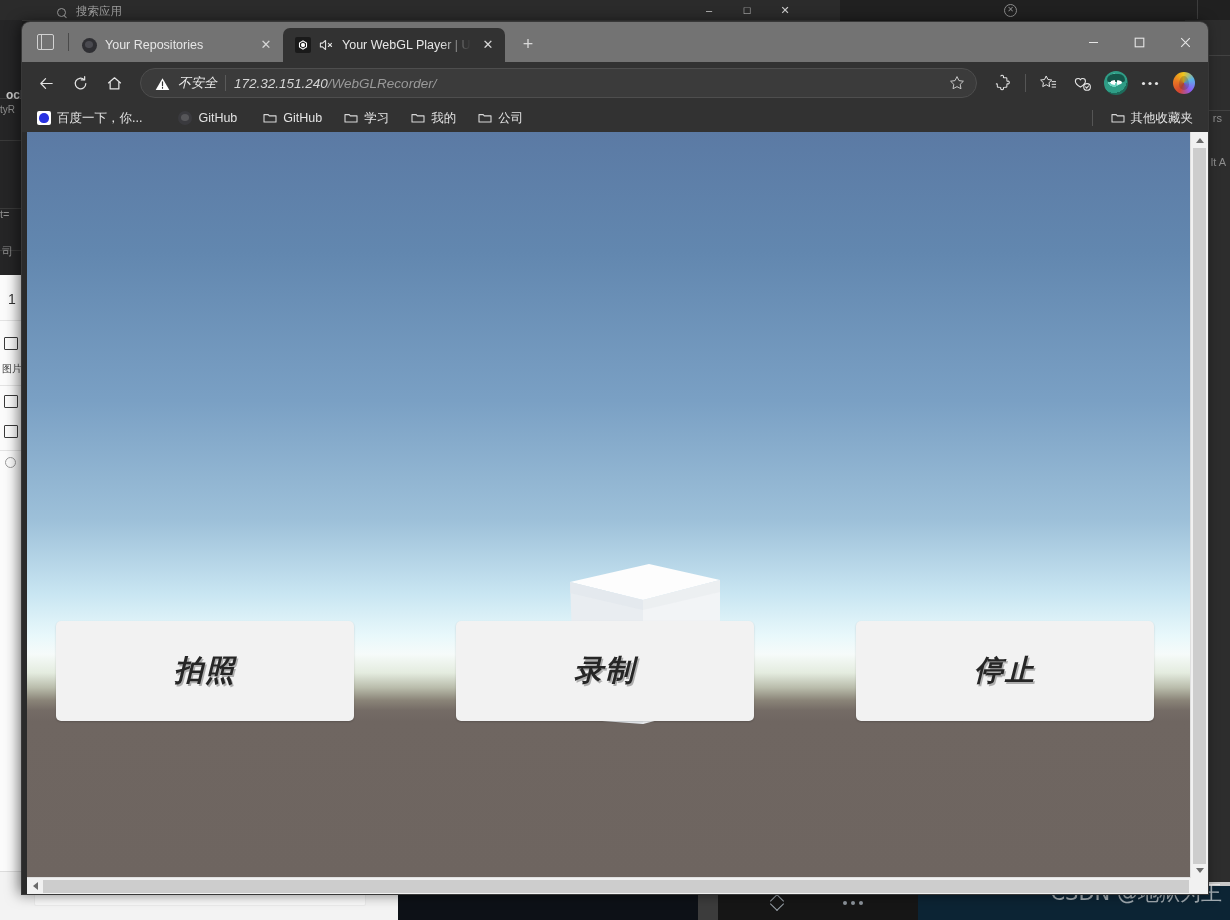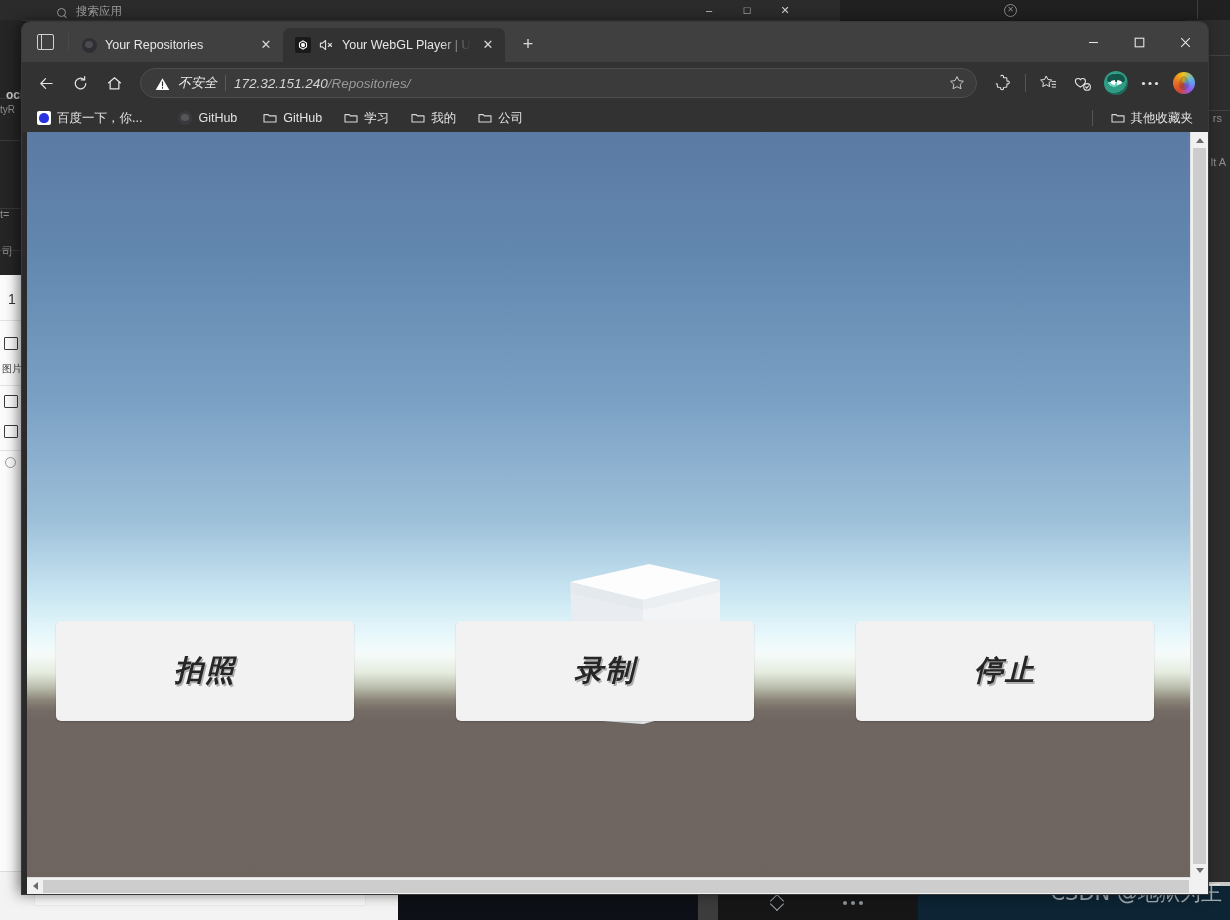--- a/index.html
+++ b/index.html
@@ -83,21 +83,21 @@
 
   
   .browser{
     position:absolute;left:22px;top:22px;width:1186px;height:872px;
     background:#202124;border-radius:8px 8px 0 0;
     box-shadow:0 0 0 1px #383838, -3px 0 14px rgba(0,0,0,.55);
     overflow:hidden;
   }
 
   
-  .tabstrip{position:relative;height:40px;background:#404040;display:flex;align-items:flex-end;}
+  .tabstrip{position:relative;height:40px;background:#737373;display:flex;align-items:flex-end;}
   .tabtools{width:46px;height:40px;display:flex;align-items:center;justify-content:center;}
   .icon-tabsearch{width:15px;height:14px;border:1.4px solid #d2d2d2;border-radius:2px;position:relative;}
   .icon-tabsearch:after{content:"";position:absolute;left:3.5px;top:-1.4px;bottom:-1.4px;width:1.4px;background:#d2d2d2;}
   .tabdiv{width:1px;height:18px;background:#4a4a4a;align-self:center;}
   .tab{
     height:34px;display:flex;align-items:center;gap:8px;
     padding:0 8px 0 12px;border-radius:7px 7px 0 0;box-sizing:border-box;
     position:relative;cursor:default;
   }
   .tab.inactive{width:214px;background:transparent;}
@@ -387,21 +387,21 @@
 
     <div class="omnibox">
       <span class="warn-tri">
         <svg width="15" height="14" viewBox="0 0 16 14" aria-hidden="true">
           <path d="M8 0.8L15.3 13.4H0.7L8 0.8z" fill="#ffffff"></path>
           <path d="M8 4.6v4.1M8 10.6v.9" stroke="#323232" stroke-width="1.3" stroke-linecap="round"></path>
         </svg>
       </span>
       <span class="insecure">不安全</span>
       <span class="obdiv"></span>
-      <span class="url"><span>172.32.151.240</span><span class="path">/Repositories/</span></span>
+      <span class="url"><span>172.32.151.240</span><span class="path">/WebGLRecorder/</span></span>
       <span class="star">
         <svg width="16" height="16" viewBox="0 0 18 18" aria-hidden="true">
           <path d="M9 1.8l2.2 4.5 5 .7-3.6 3.5.85 4.95L9 13.1l-4.45 2.35.85-4.95L1.8 7l5-.7L9 1.8z" fill="none" stroke="#c9c9c9" stroke-width="1.1" stroke-linejoin="round"></path>
         </svg>
       </span>
     </div>
 
     <div class="tbtn">
       <svg width="18" height="18" viewBox="0 0 20 20" aria-hidden="true">
         <path d="M7.4 2.6a1.7 1.7 0 013.2 0c0 .9-.4 1.1-.1 1.4.3.3 2.3.2 2.9.2.6 0 .9.3.9.9 0 .6-.1 2.6.2 2.9.3.3.5-.1 1.4-.1a1.7 1.7 0 010 3.2c-.9 0-1.1-.4-1.4-.1-.3.3-.2 2.3-.2 2.9 0 .6-.3.9-.9.9-.6 0-2.6-.1-2.9.2-.3.3.1.5.1 1.4a1.7 1.7 0 01-3.2 0c0-.9.4-1.1.1-1.4-.3-.3-2.3-.2-2.9-.2-.6 0-.9-.3-.9-.9 0-.6.1-2.6-.2-2.9-.3-.3-.5.1-1.4.1" fill="none" stroke="#e4e4e4" stroke-width="1.15" stroke-linejoin="round"></path>

